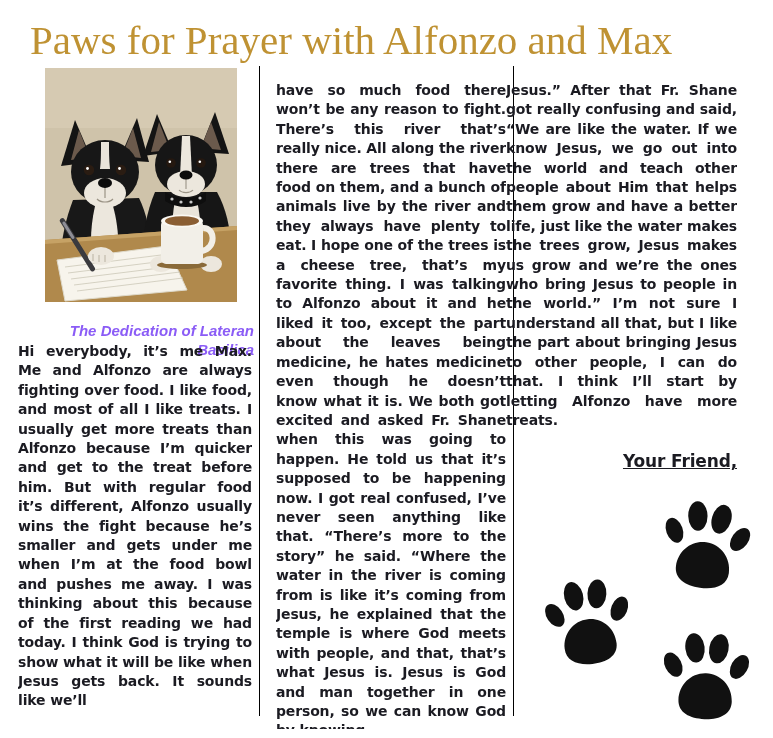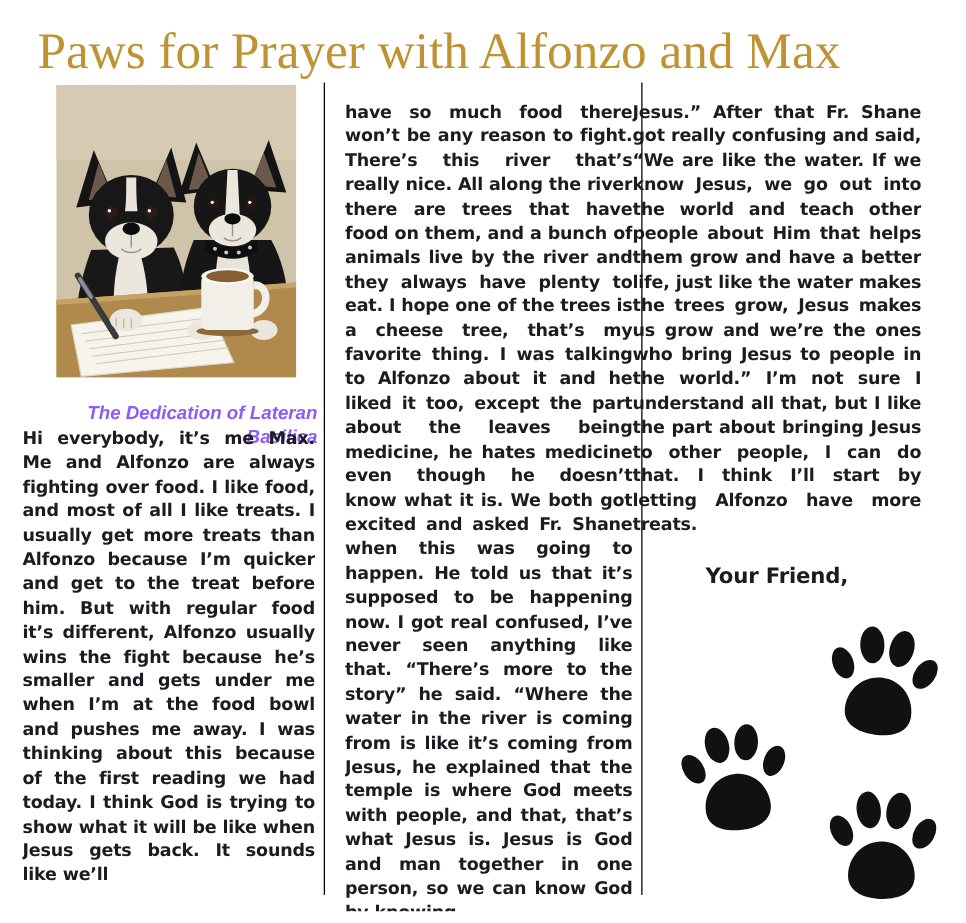--- a/index.html
+++ b/index.html
@@ -37,21 +37,22 @@
     color:#1b1b22;
     text-align:justify;
     overflow:hidden;
   }
   .col1{left:18px;top:342px;width:234px;height:382px;}
   .col2{left:276px;top:81px;width:230px;height:648px;}
   .col3{left:506px;top:81px;width:231px;height:648px;}
   .signoff{
     margin-top:20px;
     font-size:17px;line-height:23px;
-    text-align:center;
+    text-align:right;
+    text-decoration:underline;
   }
   .divider{
     position:absolute;top:66px;width:1px;height:650px;
     background:#000000;
   }
   .divider-1{left:259px;}
   .divider-2{left:513px;}
   .paw{position:absolute;}
   .paw-1{left:660px;top:495px;width:92px;height:98px;transform:rotate(8deg);}
   .paw-2{left:543px;top:573px;width:90px;height:96px;transform:rotate(-6deg);}

